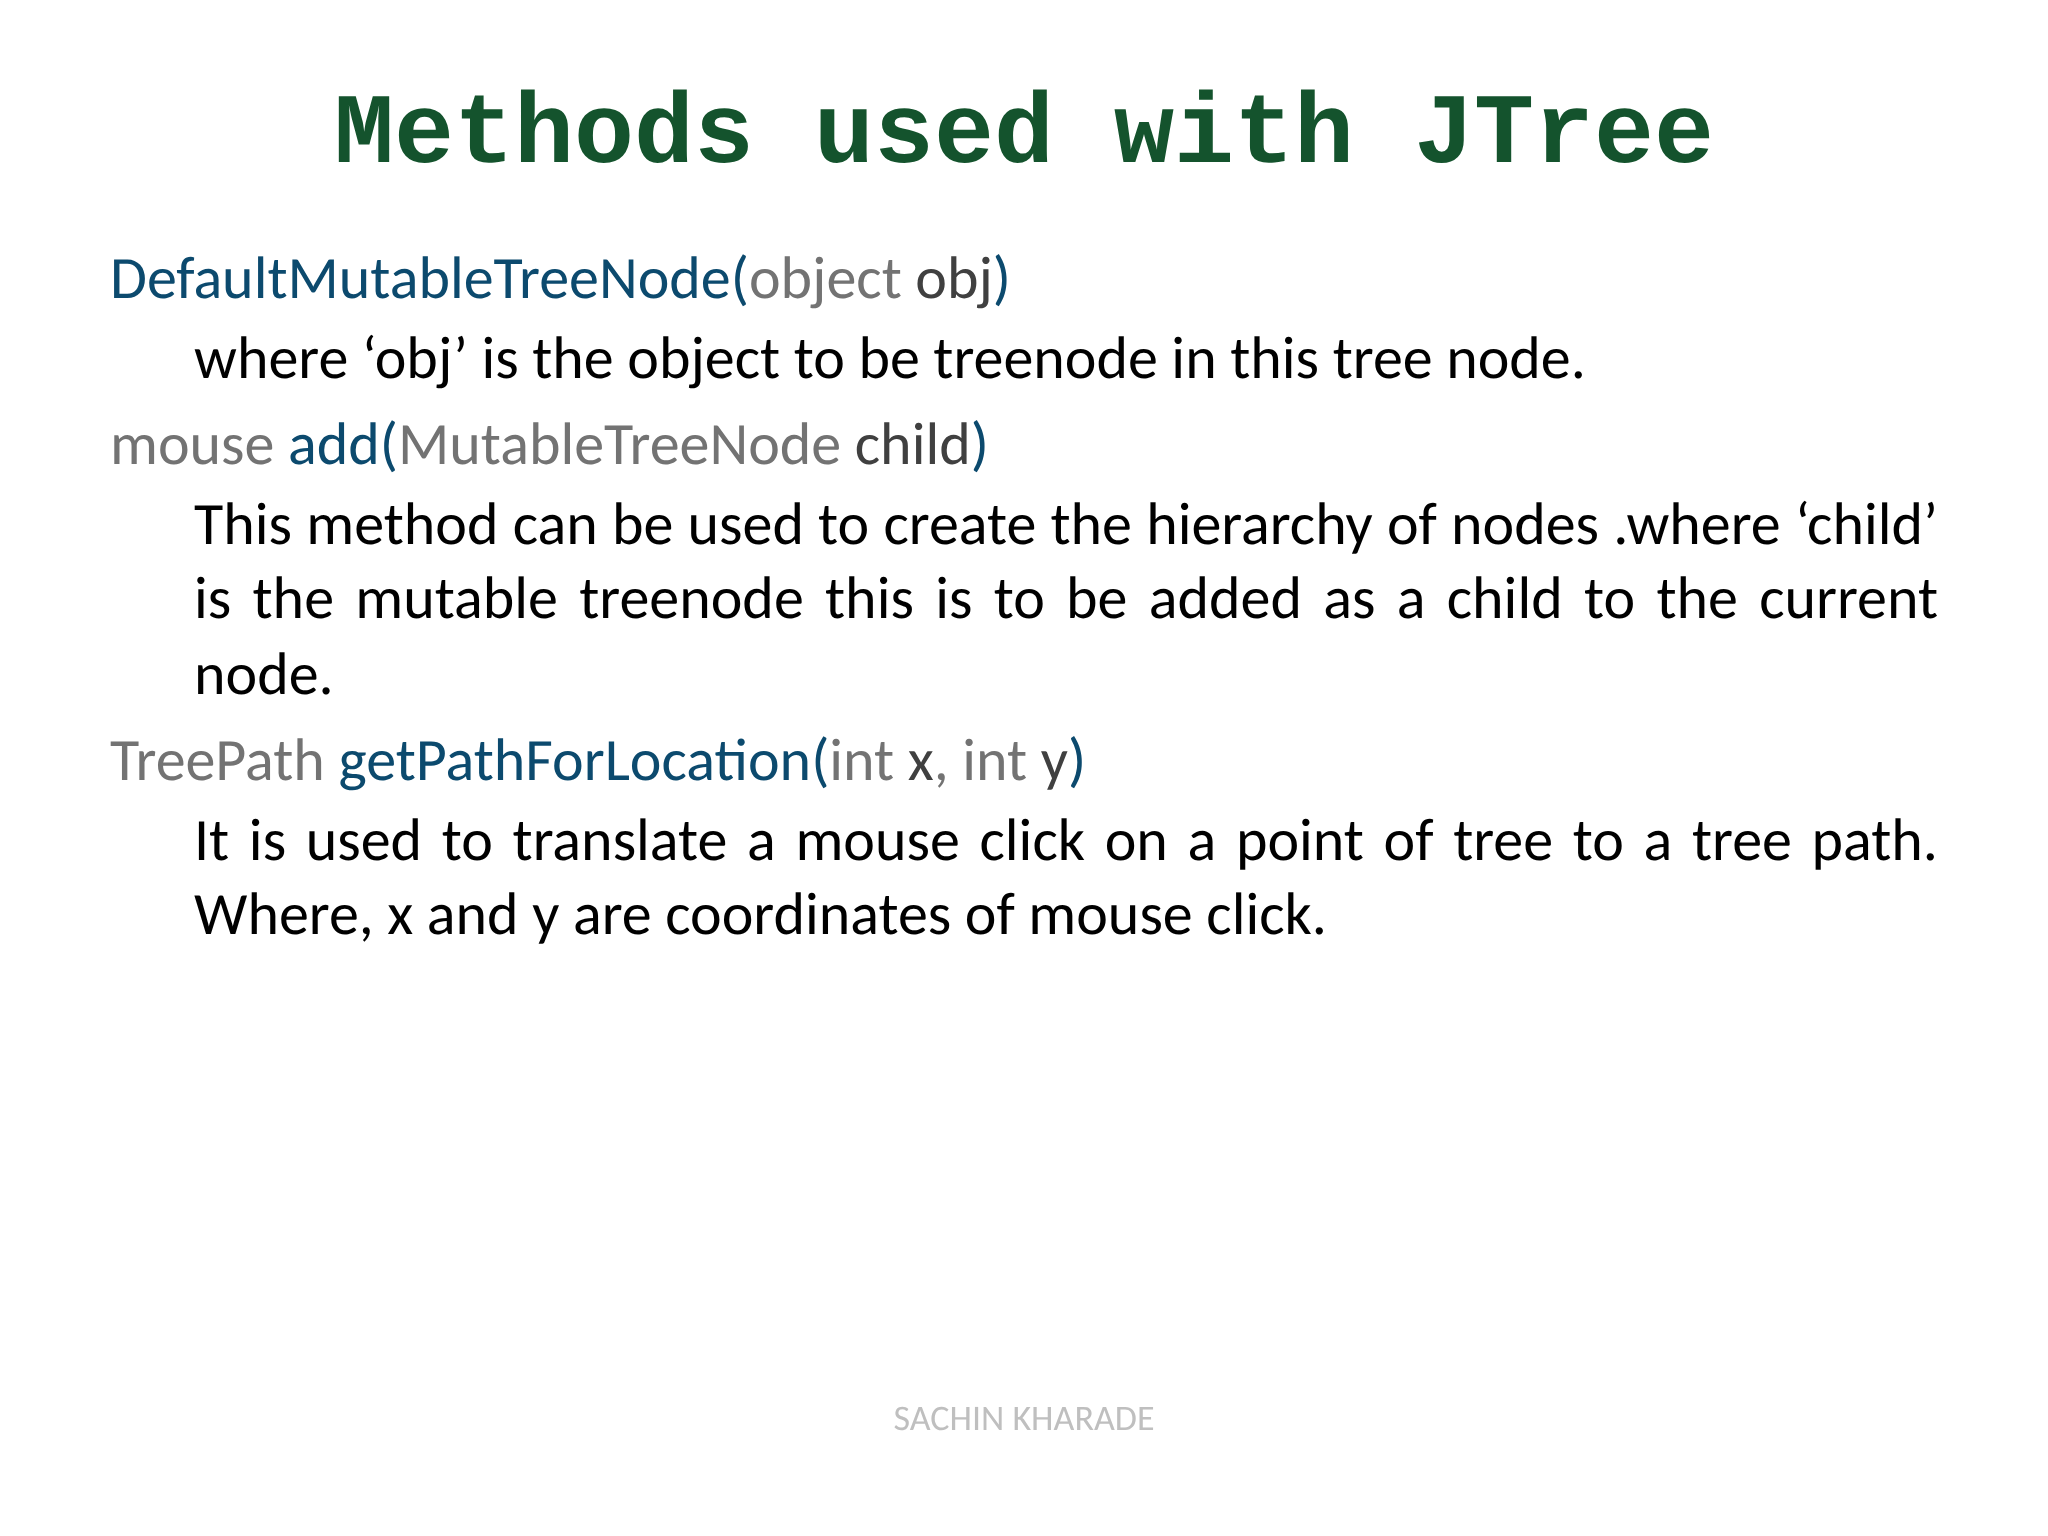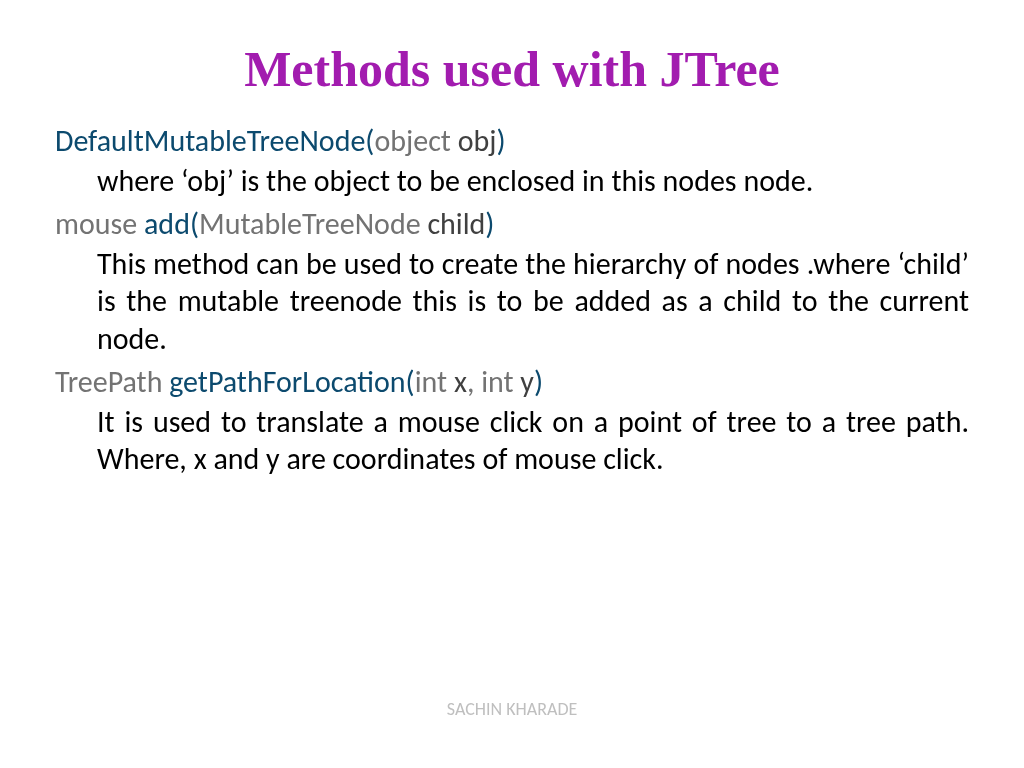--- a/index.html
+++ b/index.html
@@ -8,24 +8,24 @@
     height: 768px;
     background: #ffffff;
     font-family: "Calibri", "Segoe UI", sans-serif;
     position: relative;
     overflow: hidden;
   }
   .slide {
     padding: 40px 55px 0 55px;
   }
   .title {
-    font-family: Liberation Serif, serif;
+    font-family: Liberation Mono, monospace;
     font-weight: 700;
     font-size: 50px;
-    color: #a21caf;
+    color: #14532d;
     text-align: center;
     margin-bottom: 24px;
   }
   .content {
     font-size: 30px;
     line-height: 1.25;
     color: #000;
   }
   .sig {
     margin-left: 0;
@@ -55,21 +55,21 @@
 <body>
 
 <div class="slide">
   <h1 class="title">Methods used with JTree</h1>
 
   <div class="content">
 
     <div class="sig">
       <span class="tok-blue">DefaultMutableTreeNode(</span><span class="tok-red">object </span><span class="tok-lblue">obj</span><span class="tok-blue">)</span>
     </div>
-    <div class="desc">where ‘obj’ is the object to be enclosed in this nodes node.</div>
+    <div class="desc">where ‘obj’ is the object to be treenode in this tree node.</div>
 
     <div class="sig">
       <span class="tok-red">mouse </span><span class="tok-blue">add(</span><span class="tok-red">MutableTreeNode </span><span class="tok-lblue">child</span><span class="tok-blue">)</span>
     </div>
     <div class="desc">This method can be used to create the hierarchy of nodes .where ‘child’ is the mutable treenode this is to be added as a child to the current node.</div>
 
     <div class="sig">
       <span class="tok-red">TreePath </span><span class="tok-blue">getPathForLocation(</span><span class="tok-red">int </span><span class="tok-lblue">x</span><span class="tok-red">, </span><span class="tok-red">int </span><span class="tok-lblue">y</span><span class="tok-blue">)</span>
     </div>
     <div class="desc"> It is used to translate a mouse click on a point of tree to a tree path. Where, x and y are coordinates of mouse click.</div>

